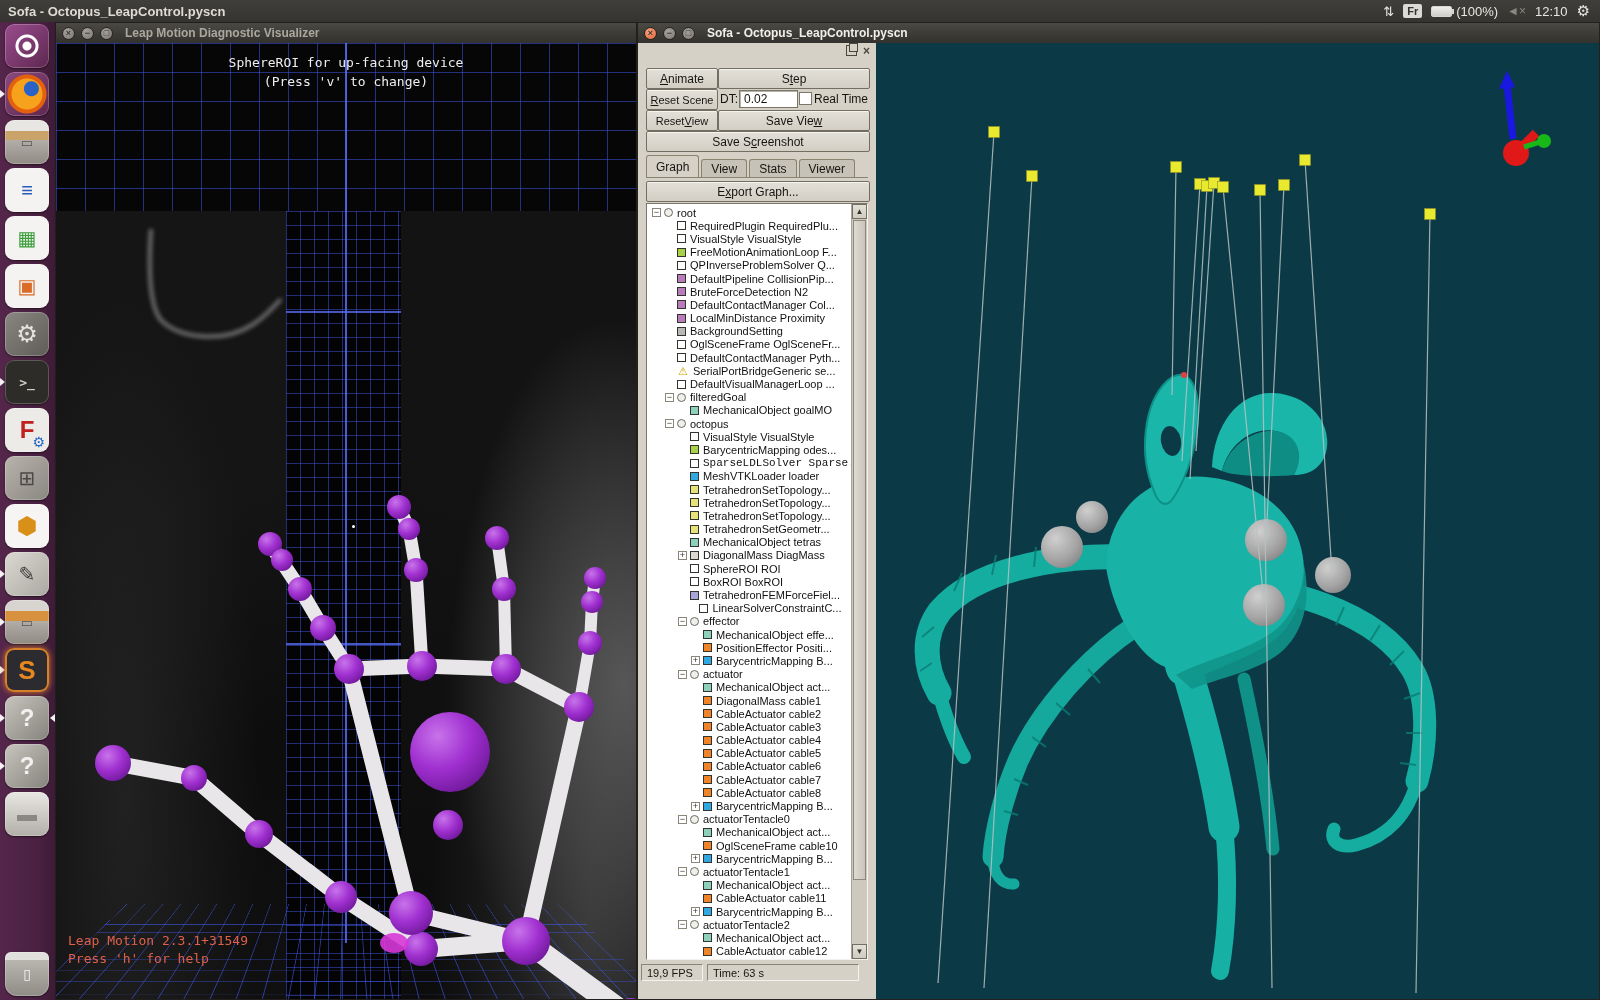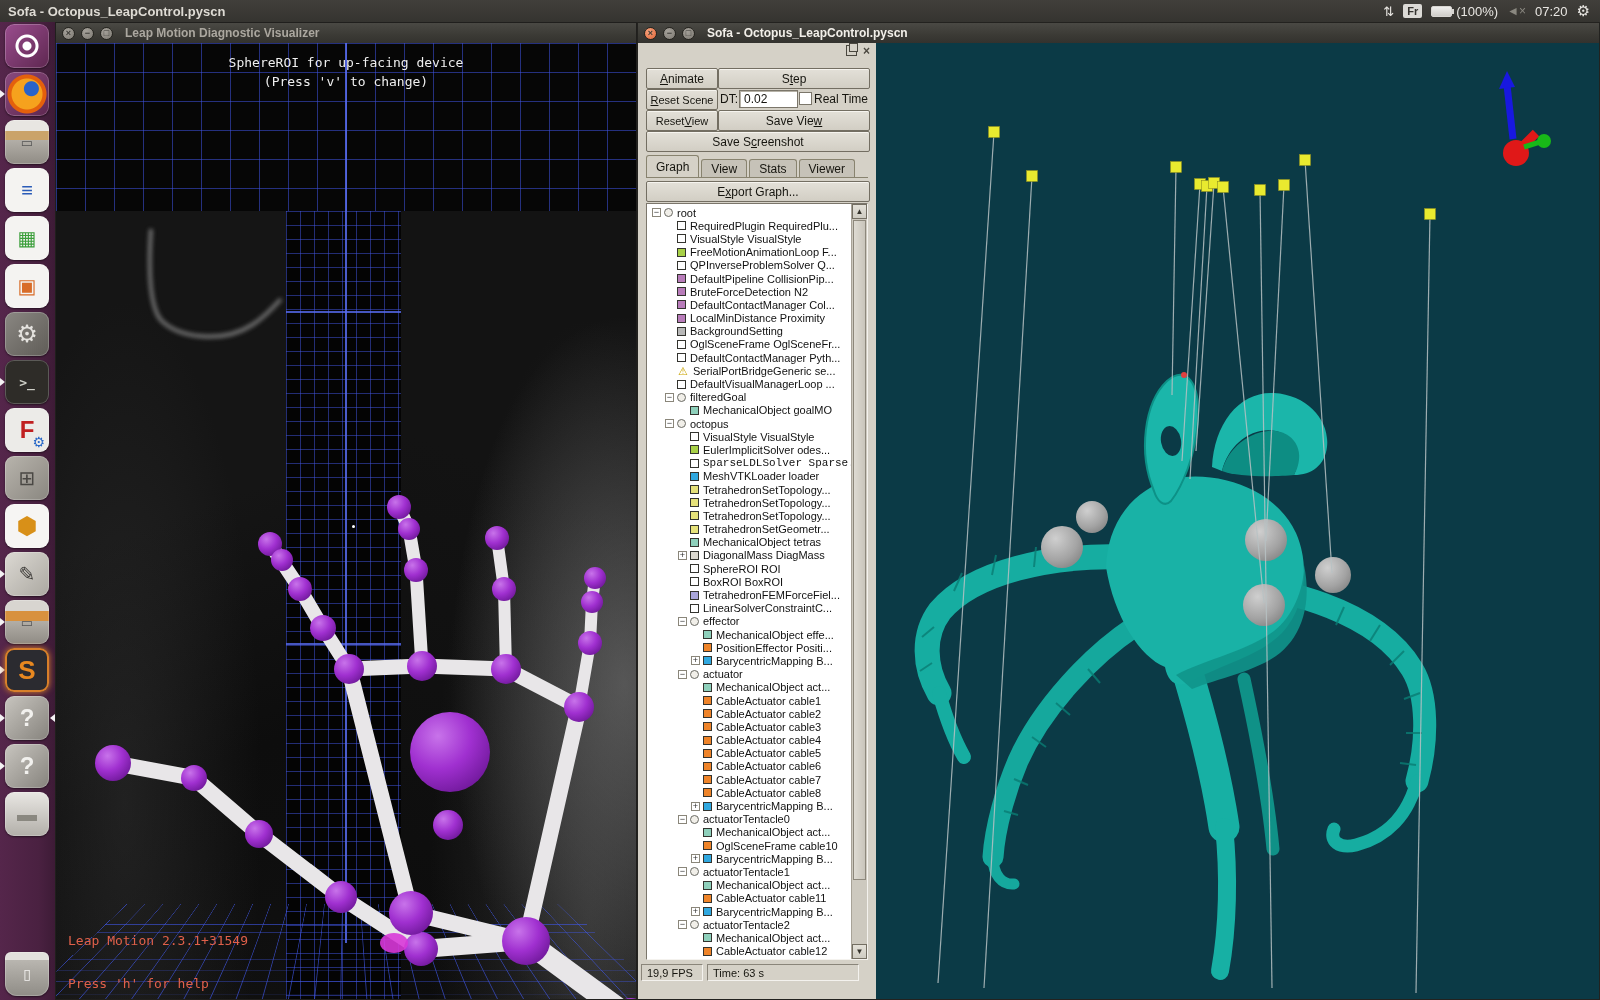--- a/index.html
+++ b/index.html
@@ -133,21 +133,21 @@
 <div id="menubar">
   <div class="title">Sofa - Octopus_LeapControl.pyscn</div>
   <div class="tray">
     <span class="tray-glyph">⇅</span>
     <span class="fr-badge">Fr</span>
     <span style="display:flex;align-items:center;gap:4px;">
       <span class="battery"></span>
       <span>(100%)</span>
     </span>
     <span class="vol">◄×</span>
-    <span>07:20</span>
+    <span>12:10</span>
     <span class="tray-glyph" style="font-size:15px;">⚙</span>
   </div>
 </div>
 
 <div id="dock">
   <div>
       <div class="dock-item">
         <span class="dock-tile icon--dash-home">
           <span class="dock-glyph"></span>
         </span>
@@ -318,21 +318,21 @@
         <circle cx="394" cy="709" r="40"></circle>
         <circle cx="355" cy="870" r="22"></circle>
           <circle cx="470" cy="898" r="24"></circle>
           <circle cx="392" cy="782" r="15"></circle>
           <circle cx="575" cy="975" r="20"></circle>
       </g>
       <ellipse cx="338" cy="900" rx="14" ry="10" fill="#d838d8" opacity="0.9"></ellipse>
     </svg>
 
     <div class="leap-footer" style="top:890px;">Leap Motion 2.3.1+31549</div>
-    <div class="leap-footer" style="top:908px;margin-top:25px;">Press 'h' for help</div>
+    <div class="leap-footer" style="top:908px;">Press 'h' for help</div>
   </div>
 </div>
 
 <div id="sofa-window">
   <div class="titlebar">
     <span class="wbtn close-orange">×</span>
     <span class="wbtn">−</span>
     <span class="wbtn">□</span>
     <span class="wtitle">Sofa - Octopus_LeapControl.pyscn</span>
   </div>
@@ -451,21 +451,21 @@
               <span class="tlabel">octopus</span>
             </div>
             <div class="trow" style="padding-left: 29px;">
               <span class="texp none"></span>
               <span class="tico" style="background: rgb(255, 255, 255);"></span>
               <span class="tlabel">VisualStyle VisualStyle</span>
             </div>
             <div class="trow" style="padding-left: 29px;">
               <span class="texp none"></span>
               <span class="tico" style="background: rgb(168, 209, 71);"></span>
-              <span class="tlabel">EulerImplicitSolver odes...</span>
+              <span class="tlabel">BarycentricMapping odes...</span>
             </div>
             <div class="trow" style="padding-left: 29px; font-family: Liberation Mono, monospace;">
               <span class="texp none"></span>
               <span class="tico" style="background: rgb(255, 255, 255);"></span>
               <span class="tlabel">SparseLDLSolver Sparse...</span>
             </div>
             <div class="trow" style="padding-left: 29px;">
               <span class="texp none"></span>
               <span class="tico" style="background: rgb(48, 168, 224);"></span>
               <span class="tlabel">MeshVTKLoader loader</span>
@@ -508,21 +508,21 @@
             <div class="trow" style="padding-left: 29px;">
               <span class="texp none"></span>
               <span class="tico" style="background: rgb(255, 255, 255);"></span>
               <span class="tlabel">BoxROI BoxROI</span>
             </div>
             <div class="trow" style="padding-left: 29px;">
               <span class="texp none"></span>
               <span class="tico" style="background: rgb(169, 165, 217);"></span>
               <span class="tlabel">TetrahedronFEMForceFiel...</span>
             </div>
-            <div class="trow" style="padding-left: 29px;">
+            <div class="trow" style="padding-left: 29px; justify-content: center;">
               <span class="texp none"></span>
               <span class="tico" style="background: rgb(255, 255, 255);"></span>
               <span class="tlabel">LinearSolverConstraintC...</span>
             </div>
             <div class="trow" style="padding-left: 29px;">
               <span class="texp">−</span>
               <span class="tico node"></span>
               <span class="tlabel">effector</span>
             </div>
             <div class="trow" style="padding-left: 42px;">
@@ -546,21 +546,21 @@
               <span class="tlabel">actuator</span>
             </div>
             <div class="trow" style="padding-left: 42px;">
               <span class="texp none"></span>
               <span class="tico" style="background: rgb(142, 208, 187);"></span>
               <span class="tlabel">MechanicalObject act...</span>
             </div>
             <div class="trow" style="padding-left: 42px;">
               <span class="texp none"></span>
               <span class="tico" style="background: rgb(239, 132, 41);"></span>
-              <span class="tlabel">CableActuator cable1</span>
+              <span class="tlabel">DiagonalMass cable1</span>
             </div>
             <div class="trow" style="padding-left: 42px;">
               <span class="texp none"></span>
               <span class="tico" style="background: rgb(239, 132, 41);"></span>
               <span class="tlabel">CableActuator cable2</span>
             </div>
             <div class="trow" style="padding-left: 42px;">
               <span class="texp none"></span>
               <span class="tico" style="background: rgb(239, 132, 41);"></span>
               <span class="tlabel">CableActuator cable3</span>

